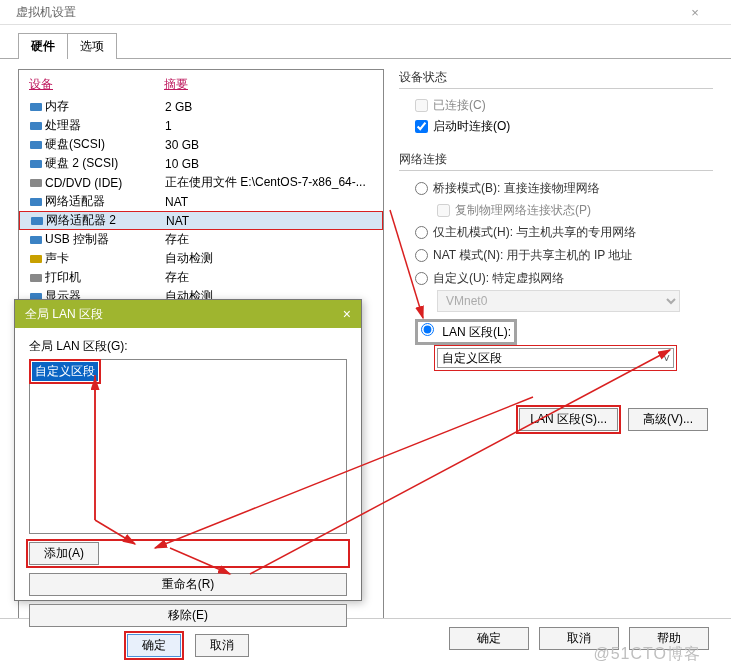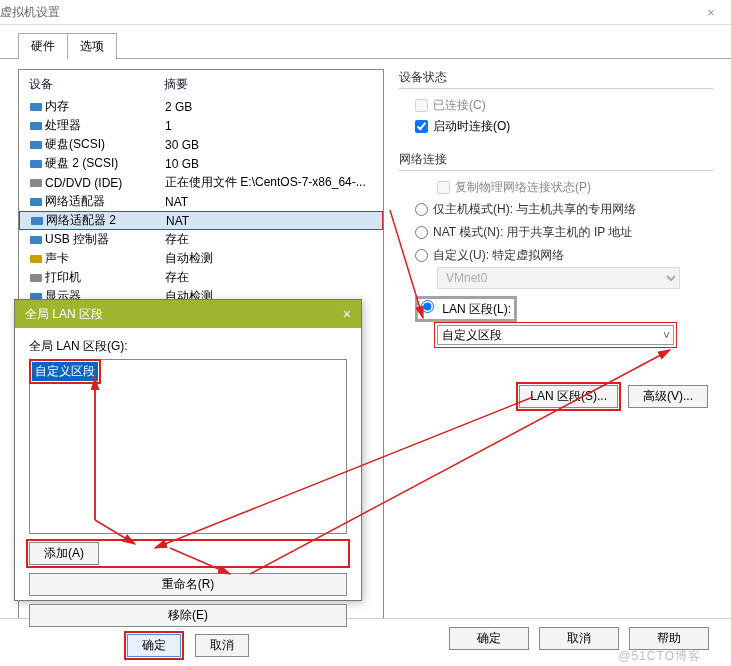--- a/index.html
+++ b/index.html
@@ -1,35 +1,35 @@
 <!DOCTYPE html>
 <html><head>
 <meta charset="utf-8">
 <style>
 * { margin: 0; padding: 0; box-sizing: border-box; font-family: "Microsoft YaHei", "SimSun", Arial, sans-serif; font-size: 12px; }
 body { background: #fff; width: 731px; height: 666px; position: relative; overflow: hidden; }
 
 
-.titlebar { height: 25px; display: flex; align-items: center; background: #fff; border-bottom: 1px solid #e0e0e0; padding: 0 0; color: #666; }
+.titlebar { height: 25px; display: flex; align-items: center; background: #fff; border-bottom: 1px solid #e0e0e0; padding: 0 16px; color: #666; }
 .titlebar .title { flex: 1; }
 .titlebar .close { width: 40px; text-align: center; color: #999; font-size: 13px; }
 
 
 .tabs { display: flex; padding: 8px 10px 0 18px; }
 .tab { padding: 4px 12px; border: 1px solid #aaa; border-bottom: none; background: #fff; margin-right: -1px; position: relative; }
-.tab.active { background: #fff; z-index: 2; }
+.tab.active { background: #fff; z-index: 2; font-weight: bold; }
 .tab-line { border-bottom: 1px solid #aaa; margin-top: -1px; }
 
 
 .main { display: flex; padding: 10px 18px 10px 18px; gap: 15px; height: 575px; }
 .left-panel { flex: 0 0 366px; border: 1px solid #888; padding: 0; background: #fff; height: 550px; }
 .right-panel { flex: 1; padding-top: 0; }
 
 
-.hw-header { display: flex; padding: 6px 8px 4px 10px; color: #0f172a; }
+.hw-header { display: flex; padding: 6px 8px 4px 10px; color: #be185d; text-decoration: underline; }
 .hw-header .c1 { width: 135px; }
 .hw-list { }
 .hw-row { display: flex; align-items: center; padding: 2px 5px 2px 8px; height: 19px; }
 .hw-row.selected { background: #d6e5f3; border: 1px solid #7da2ce; }
 .hw-row.highl { border: 1px solid #d92020; }
 .hw-row .ic { width: 18px; display: inline-flex; align-items: center; justify-content: center; }
 .hw-row .name { width: 120px; }
 .hw-row .summ { flex: 1; overflow: hidden; text-overflow: ellipsis; white-space: nowrap; }
 svg.sm { width: 14px; height: 14px; }
 
@@ -65,21 +65,21 @@
 .sd-item { background: #0a64c4; color: #fff; padding: 1px 3px; display: inline-block; outline: 2px solid #d92020; outline-offset: 1px; }
 .sd-btn-row1 { display: flex; justify-content: center; gap: 8px; margin-top: 8px; flex-direction: column; }
 .sd-btn-row2 { display: flex; justify-content: center; gap: 14px; margin-top: 7px; }
 .sd-btn { padding: 2px 14px; border: 1px solid #888; background: #f4f4f4; }
 .sd-btn.primary { background: #e8f0fb; border: 1px solid #4a90d9; }
 .sd-add-box, .sd-ok-box { position: relative; }
 .sd-add-box::after, .sd-ok-box::after { content: ""; position: absolute; inset: -3px; border: 2px solid #d92020; pointer-events: none; }
 
 
 .footer { position: absolute; left: 0; right: 0; bottom: 16px; display: flex; justify-content: flex-end; gap: 10px; padding: 0 22px 0 0; border-top: 1px solid #ccc; padding-top: 8px; }
-.watermark { position: absolute; right: 30px; bottom: 1px; color: #bfbfbf; font-size: 12px; letter-spacing: 1px; }
+.watermark { position: absolute; right: 30px; bottom: 1px; color: #bfbfbf; font-size: 16px; letter-spacing: 1px; }
 
 
 svg.overlay { position: absolute; left: 0; top: 0; width: 731px; height: 666px; pointer-events: none; z-index: 50; }
 </style>
 </head>
 <body>
 
 <div class="titlebar">
   <span class="title">虚拟机设置</span>
   <span class="close">×</span>
@@ -209,20 +209,24 @@
         <span>已连接(C)</span>
       </label>
       <label class="chk-row">
         <input type="checkbox" checked="" style="">
         <span>启动时连接(O)</span>
       </label>
     </div>
 
     <div class="group">
       <div class="group-title">网络连接</div>
+      <label class="radio-row">
+        <input type="radio" name="nc" style="">
+          <span class="sub">桥接模式(B): 直接连接物理网络</span>
+      </label>
       <label class="chk-row indent-chk">
         <input type="checkbox" disabled="" style="">
           <span>复制物理网络连接状态(P)</span>
       </label>
       <label class="radio-row">
         <input type="radio" name="nc" style="">
           <span class="sub">仅主机模式(H): 与主机共享的专用网络</span>
       </label>
       <label class="radio-row">
         <input type="radio" name="nc" style="">

